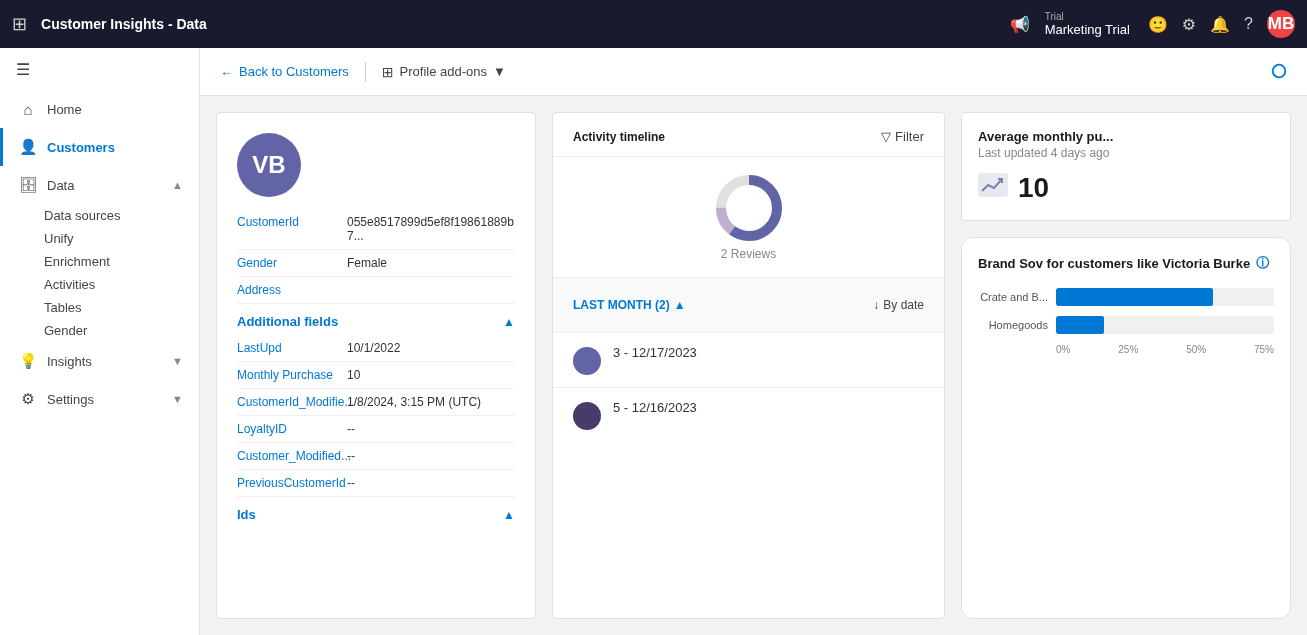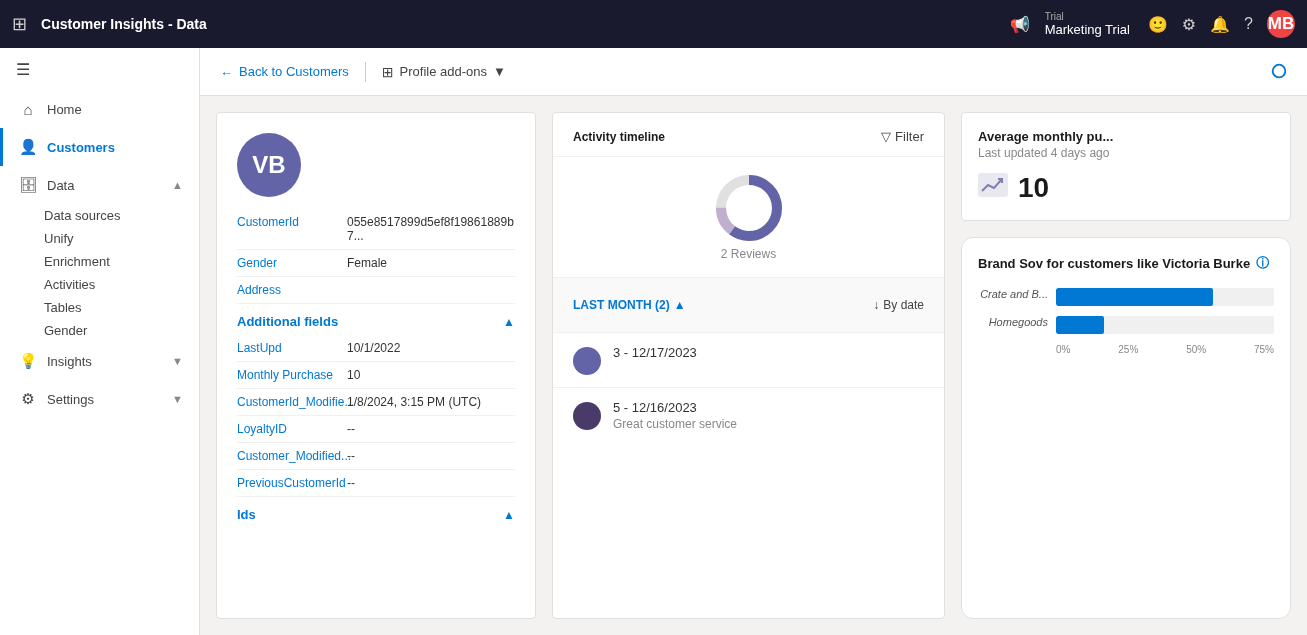--- a/index.html
+++ b/index.html
@@ -165,21 +165,21 @@
     .brand-card {
       background: #fff;
       border: 1px solid #e0e0e0;
       border-radius: 12px;
       padding: 16px;
       flex: 1;
     }
     .brand-title { font-size: 13px; font-weight: 600; color: #1a1a1a; display: flex; align-items: center; gap: 6px; }
     .brand-info-icon { color: #0078d4; font-size: 13px; }
     .brand-chart { margin-top: 16px; }
-    .brand-row { display: flex; align-items: flex-start; gap: 8px; margin-bottom: 10px; font-style: italic; }
+    .brand-row { display: flex; align-items: center; gap: 8px; margin-bottom: 10px; }
     .brand-name { font-size: 11px; color: #555; width: 70px; text-align: right; flex-shrink: 0; }
     .bar-container { flex: 1; background: #f0f0f0; height: 18px; border-radius: 2px; overflow: hidden; }
     .bar-fill { height: 100%; background: #0078d4; border-radius: 2px; }
     .bar-axis { display: flex; justify-content: space-between; padding-left: 78px; margin-top: 4px; }
     .bar-axis-label { font-size: 10px; color: #888; }
 
     
     ::-webkit-scrollbar { width: 6px; height: 6px; }
     ::-webkit-scrollbar-track { background: #f1f1f1; }
     ::-webkit-scrollbar-thumb { background: #ccc; border-radius: 3px; }
@@ -355,21 +355,20 @@
         <div class="activity-item">
           <div class="activity-dot"></div>
           <div class="activity-info">
             <div class="activity-main">3 - 12/17/2023</div>
           </div>
         </div>
         <div class="activity-item">
           <div class="activity-dot dark"></div>
           <div class="activity-info">
             <div class="activity-main">5 - 12/16/2023</div>
-            <div class="activity-sub">Great customer service</div>
           </div>
         </div>
       </div>
 
       <div class="right-panel">
 
         <div class="metric-card">
           <div class="metric-title">Average monthly pu...</div>
           <div class="metric-updated">Last updated 4 days ago</div>
           <div class="metric-value-row">

